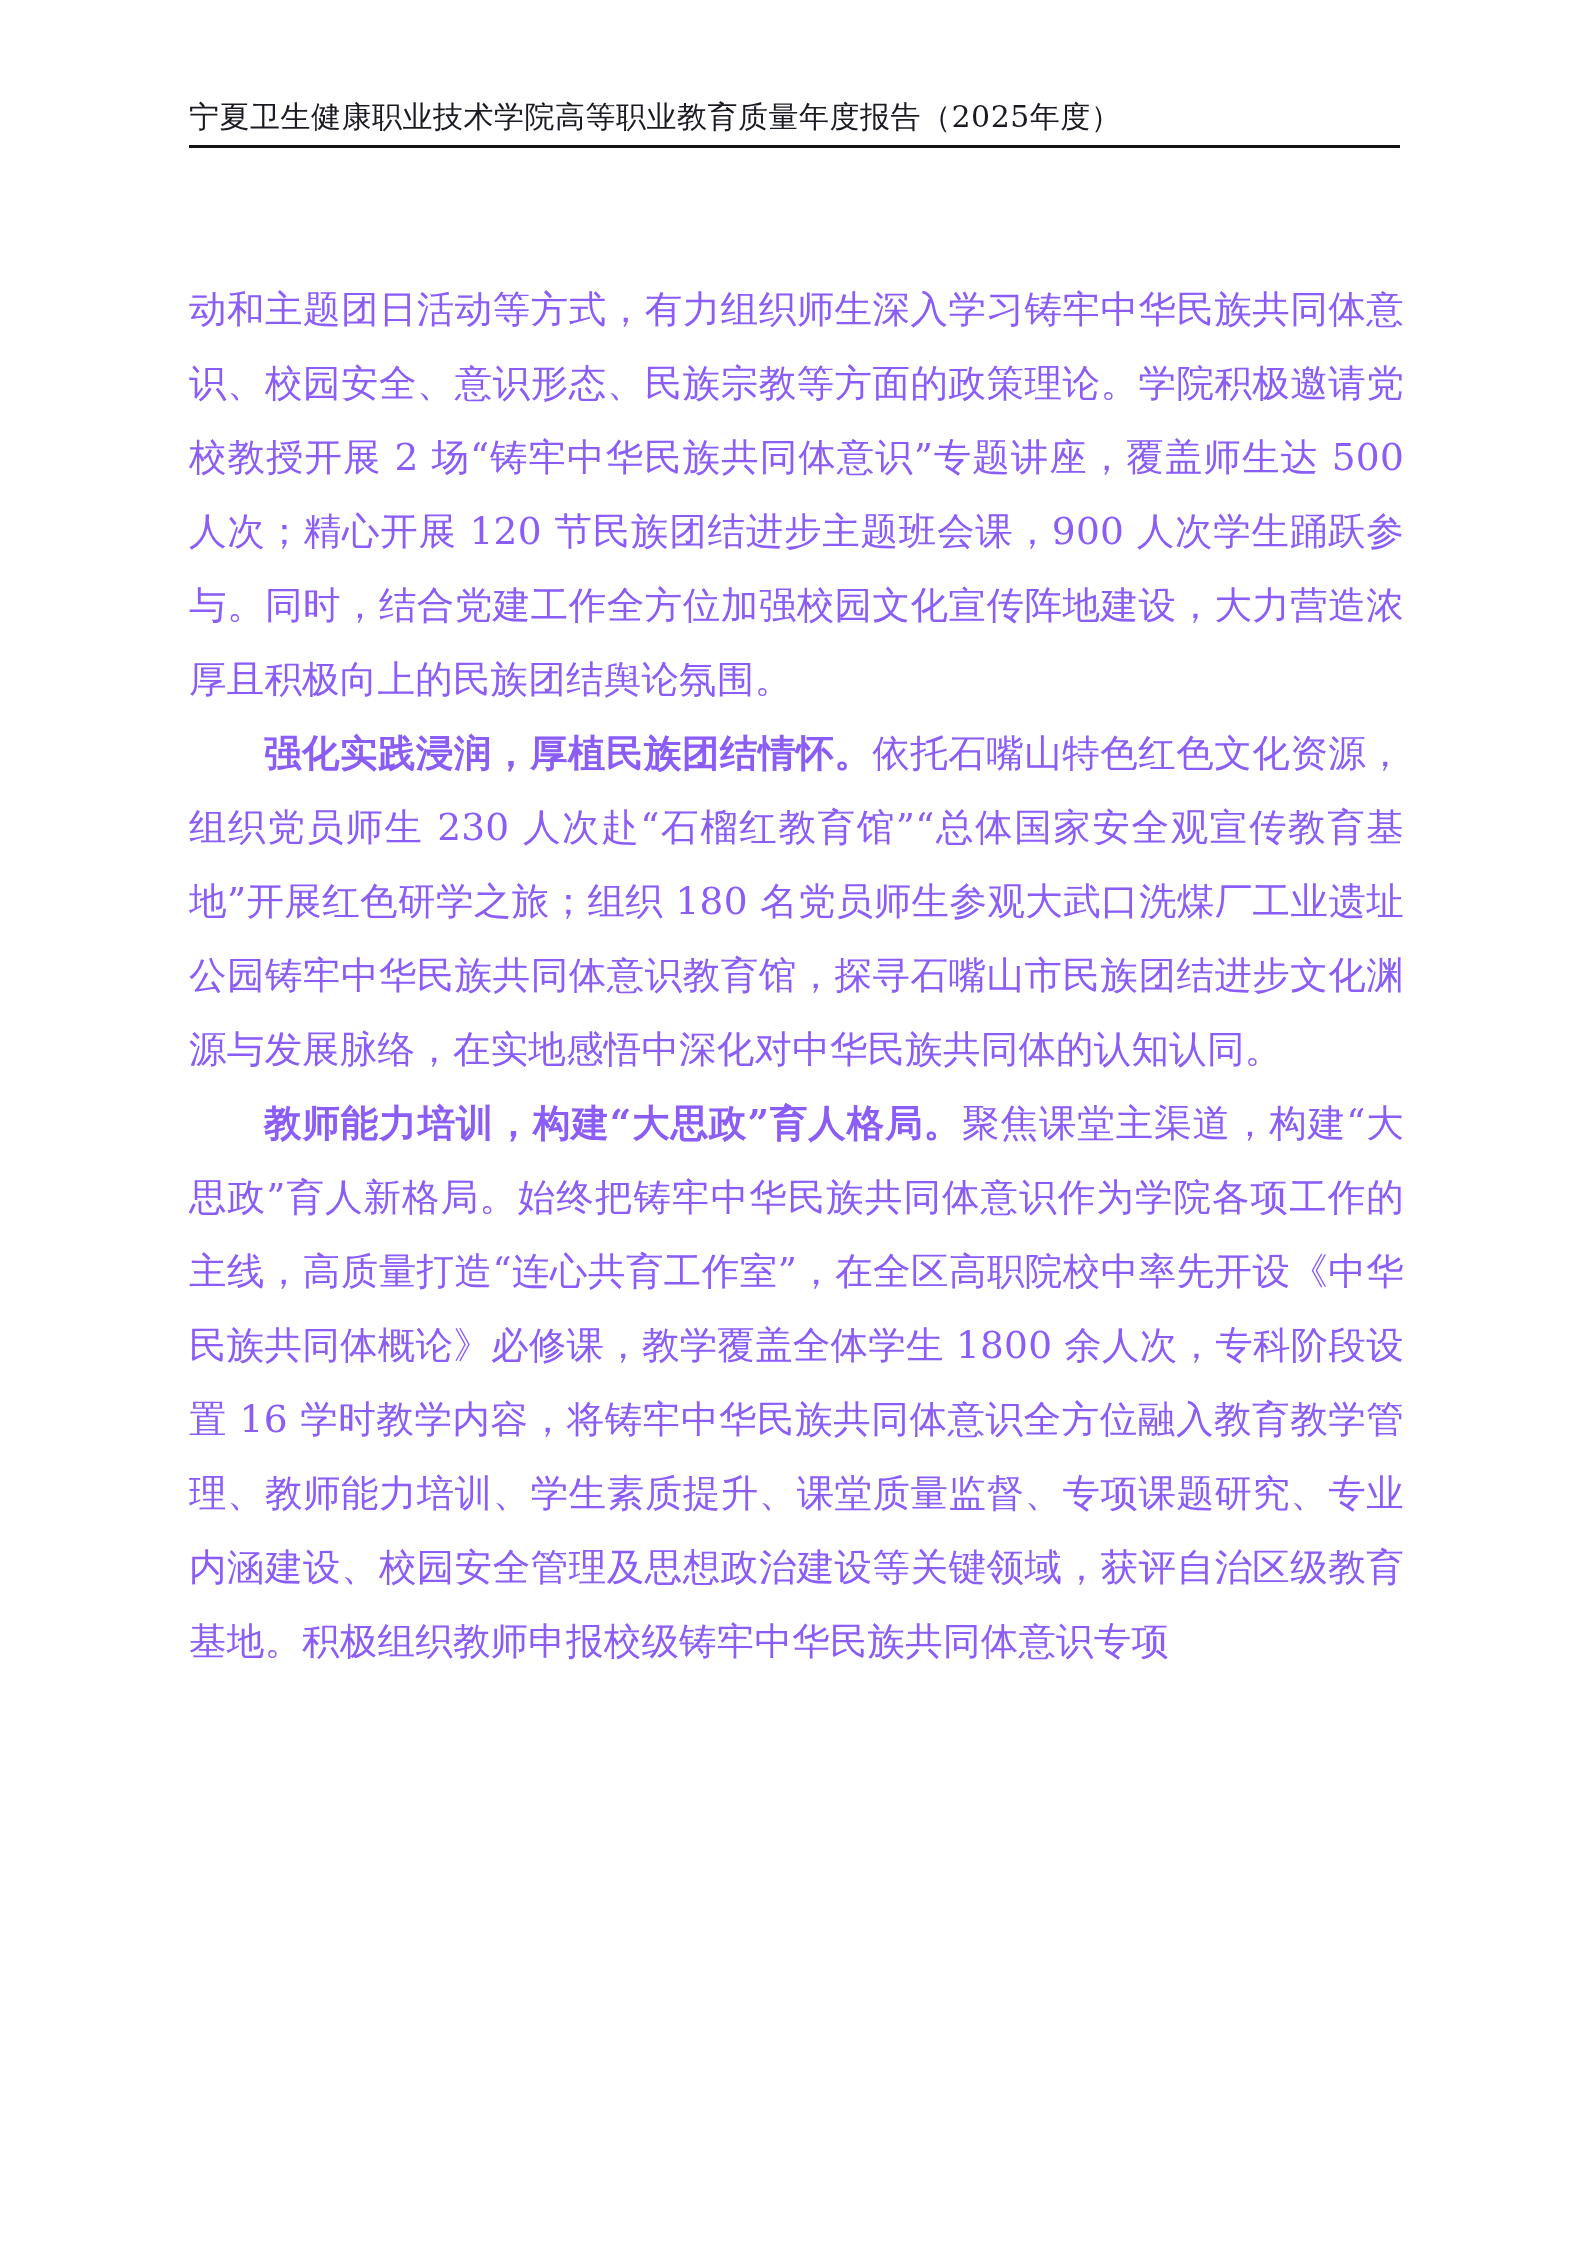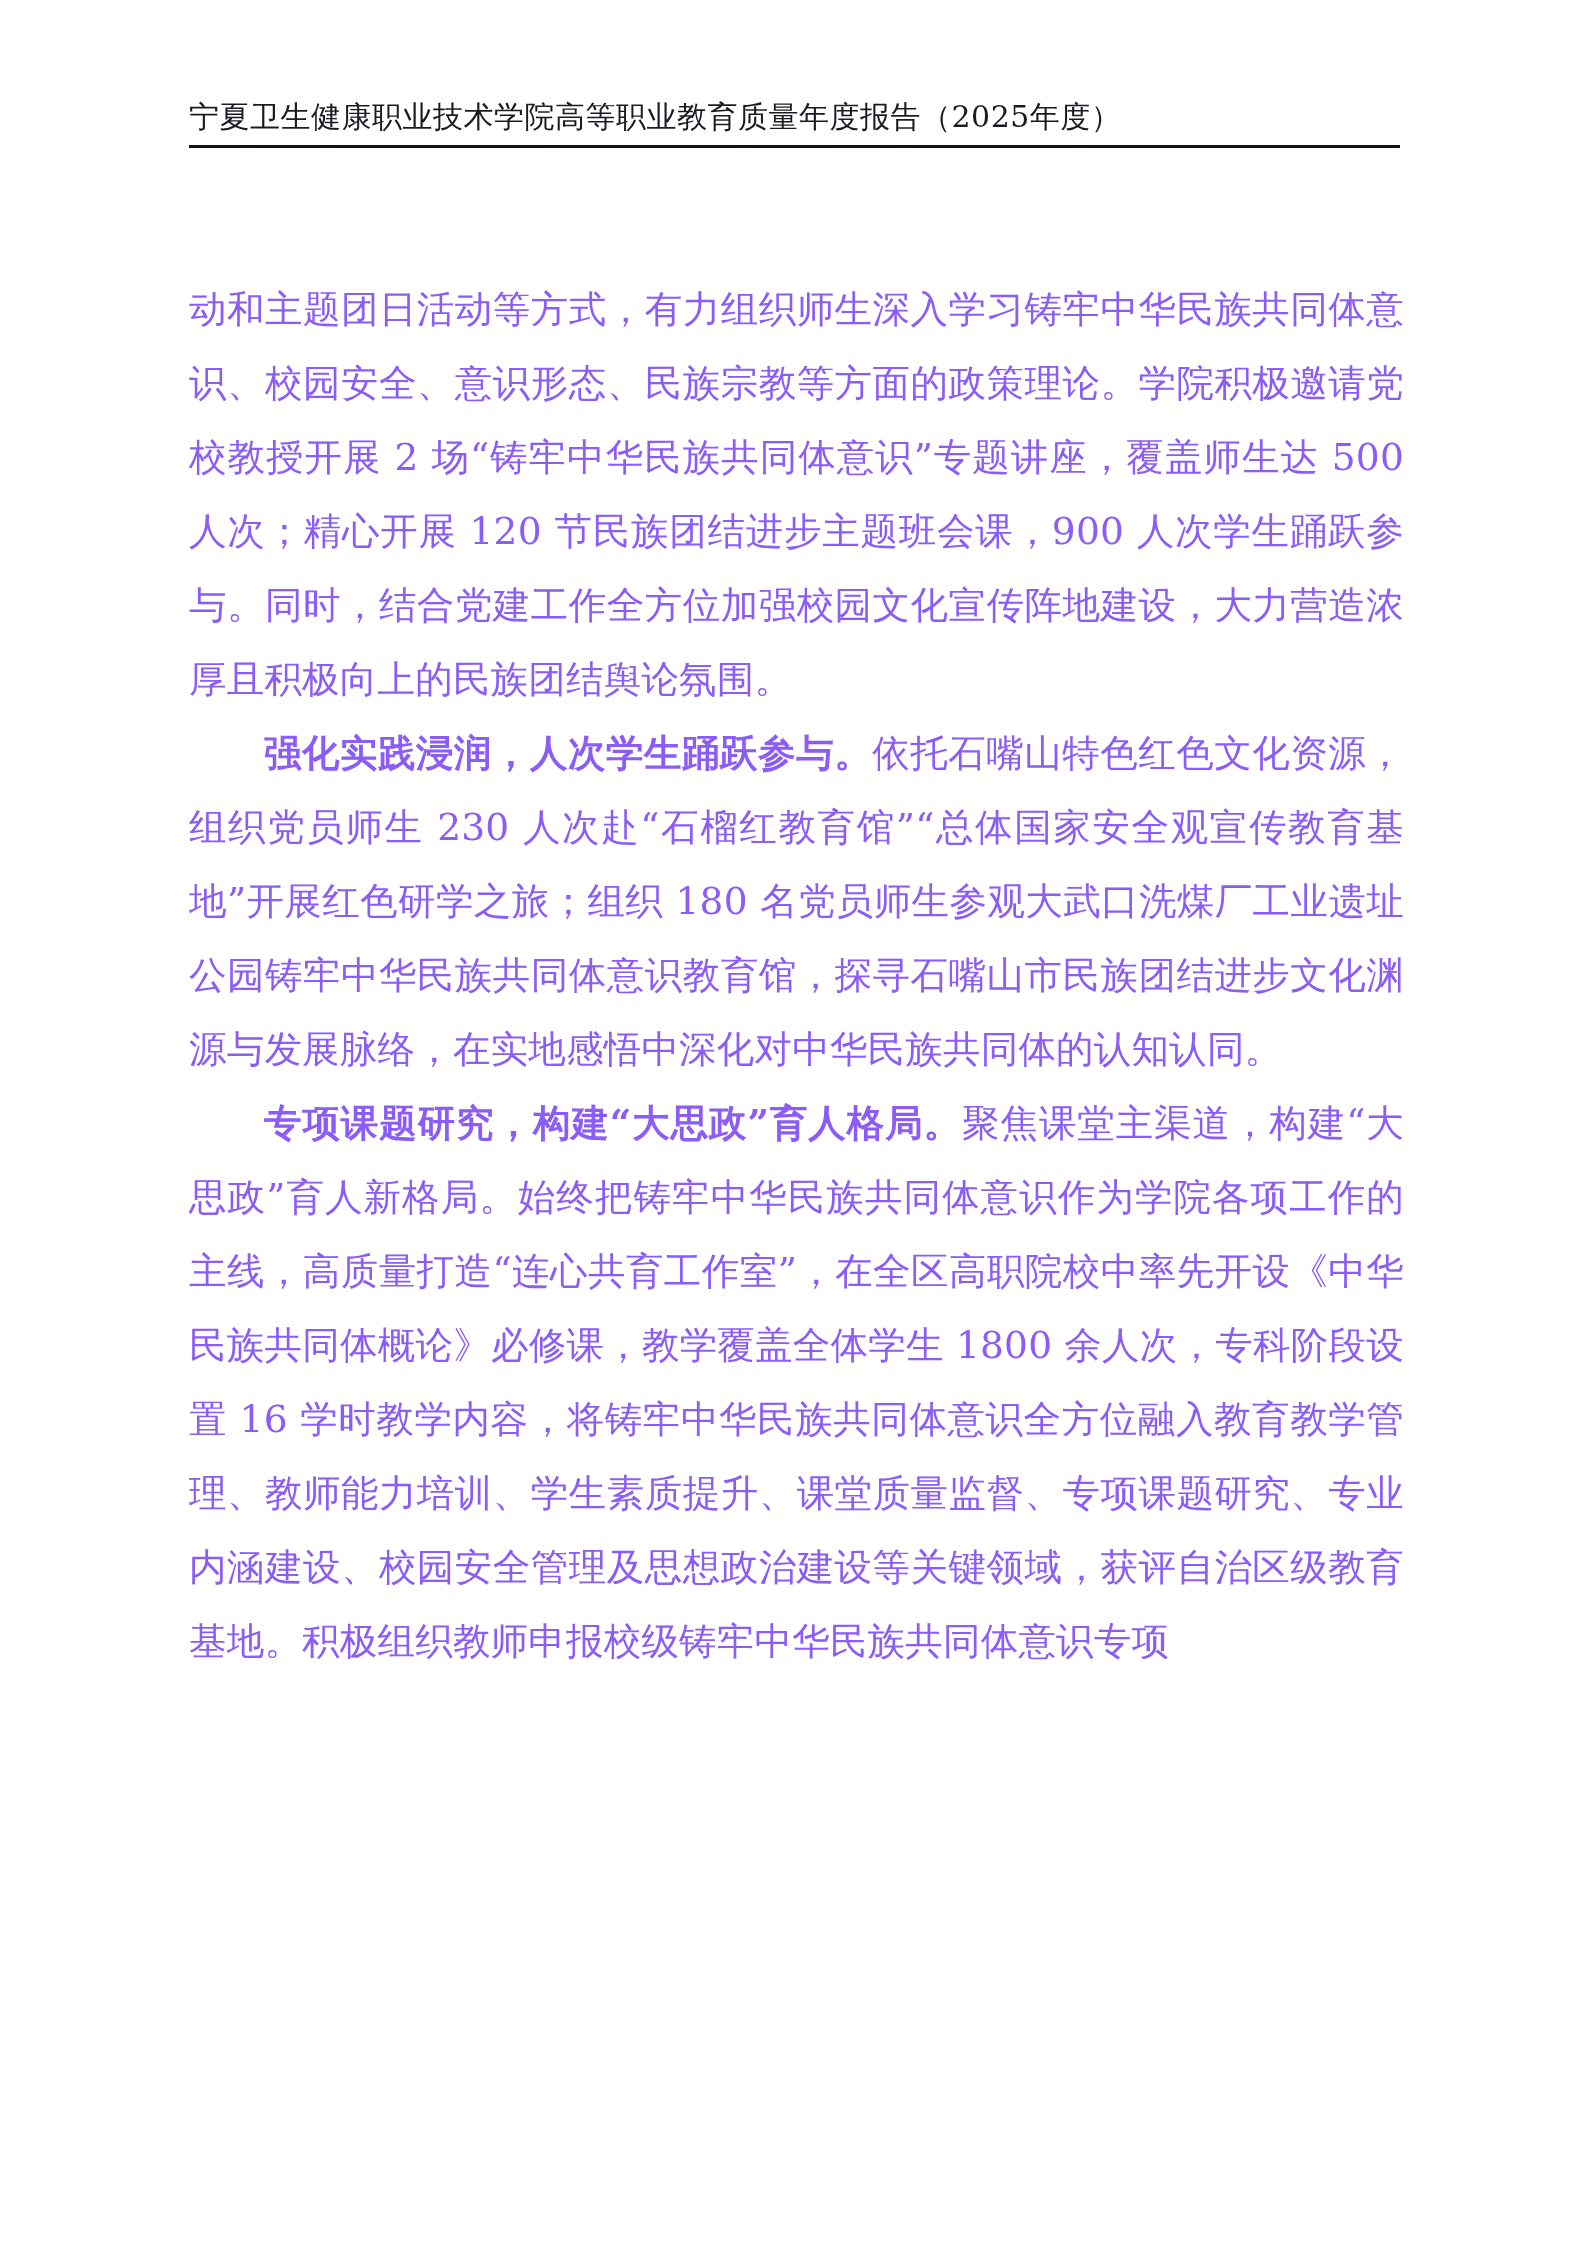--- a/index.html
+++ b/index.html
@@ -89,23 +89,23 @@
 
   <div class="header-block">
     <div class="header-title">宁夏卫生健康职业技术学院高等职业教育质量年度报告（2025年度）</div>
     <div class="header-rule"></div>
   </div>
 
   <div class="content">
 
     <p class="para"><span class="body">动和主题团日活动等方式，有力组织师生深入学习铸牢中华民族共同体意识、校园安全、意识形态、民族宗教等方面的政策理论。学院积极邀请党校教授开展 2 场“铸牢中华民族共同体意识”专题讲座，覆盖师生达 500 人次；精心开展 120 节民族团结进步主题班会课，900 人次学生踊跃参与。同时，结合党建工作全方位加强校园文化宣传阵地建设，大力营造浓厚且积极向上的民族团结舆论氛围。</span></p>
 
-    <p class="para indent"><span class="lead">强化实践浸润，人次学生踊跃参与。</span><span class="body">依托石嘴山特色红色文化资源，组织党员师生 230 人次赴“石榴红教育馆”“总体国家安全观宣传教育基地”开展红色研学之旅；组织 180 名党员师生参观大武口洗煤厂工业遗址公园铸牢中华民族共同体意识教育馆，探寻石嘴山市民族团结进步文化渊源与发展脉络，在实地感悟中深化对中华民族共同体的认知认同。</span></p>
+    <p class="para indent"><span class="lead">强化实践浸润，厚植民族团结情怀。</span><span class="body">依托石嘴山特色红色文化资源，组织党员师生 230 人次赴“石榴红教育馆”“总体国家安全观宣传教育基地”开展红色研学之旅；组织 180 名党员师生参观大武口洗煤厂工业遗址公园铸牢中华民族共同体意识教育馆，探寻石嘴山市民族团结进步文化渊源与发展脉络，在实地感悟中深化对中华民族共同体的认知认同。</span></p>
 
-    <p class="para indent"><span class="lead">专项课题研究，构建“大思政”育人格局。</span><span class="body">聚焦课堂主渠道，构建“大思政”育人新格局。始终把铸牢中华民族共同体意识作为学院各项工作的主线，高质量打造“连心共育工作室”，在全区高职院校中率先开设《中华民族共同体概论》必修课，教学覆盖全体学生 1800 余人次，专科阶段设置 16 学时教学内容，将铸牢中华民族共同体意识全方位融入教育教学管理、教师能力培训、学生素质提升、课堂质量监督、专项课题研究、专业内涵建设、校园安全管理及思想政治建设等关键领域，获评自治区级教育基地。积极组织教师申报校级铸牢中华民族共同体意识专项</span></p>
+    <p class="para indent"><span class="lead">教师能力培训，构建“大思政”育人格局。</span><span class="body">聚焦课堂主渠道，构建“大思政”育人新格局。始终把铸牢中华民族共同体意识作为学院各项工作的主线，高质量打造“连心共育工作室”，在全区高职院校中率先开设《中华民族共同体概论》必修课，教学覆盖全体学生 1800 余人次，专科阶段设置 16 学时教学内容，将铸牢中华民族共同体意识全方位融入教育教学管理、教师能力培训、学生素质提升、课堂质量监督、专项课题研究、专业内涵建设、校园安全管理及思想政治建设等关键领域，获评自治区级教育基地。积极组织教师申报校级铸牢中华民族共同体意识专项</span></p>
 
   </div>
 
   <div class="footer">
     <span class="page-number">— 58 —</span>
   </div>
 
 </div>
 
 </body></html>

